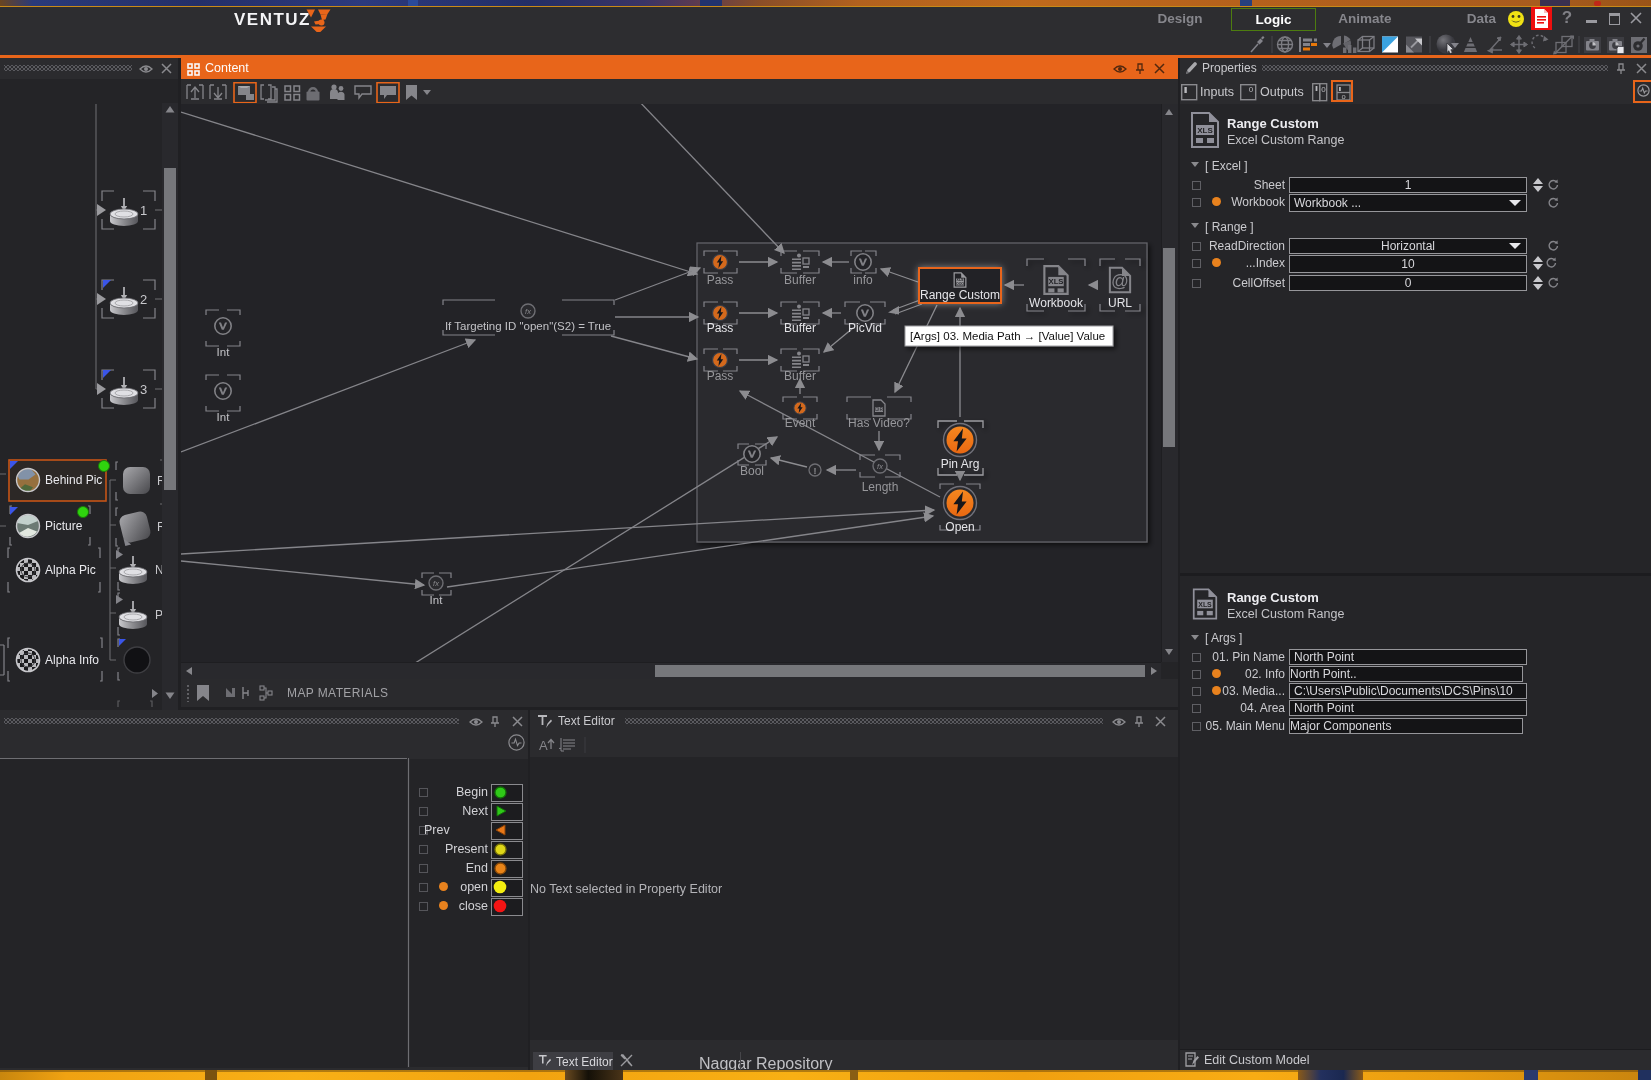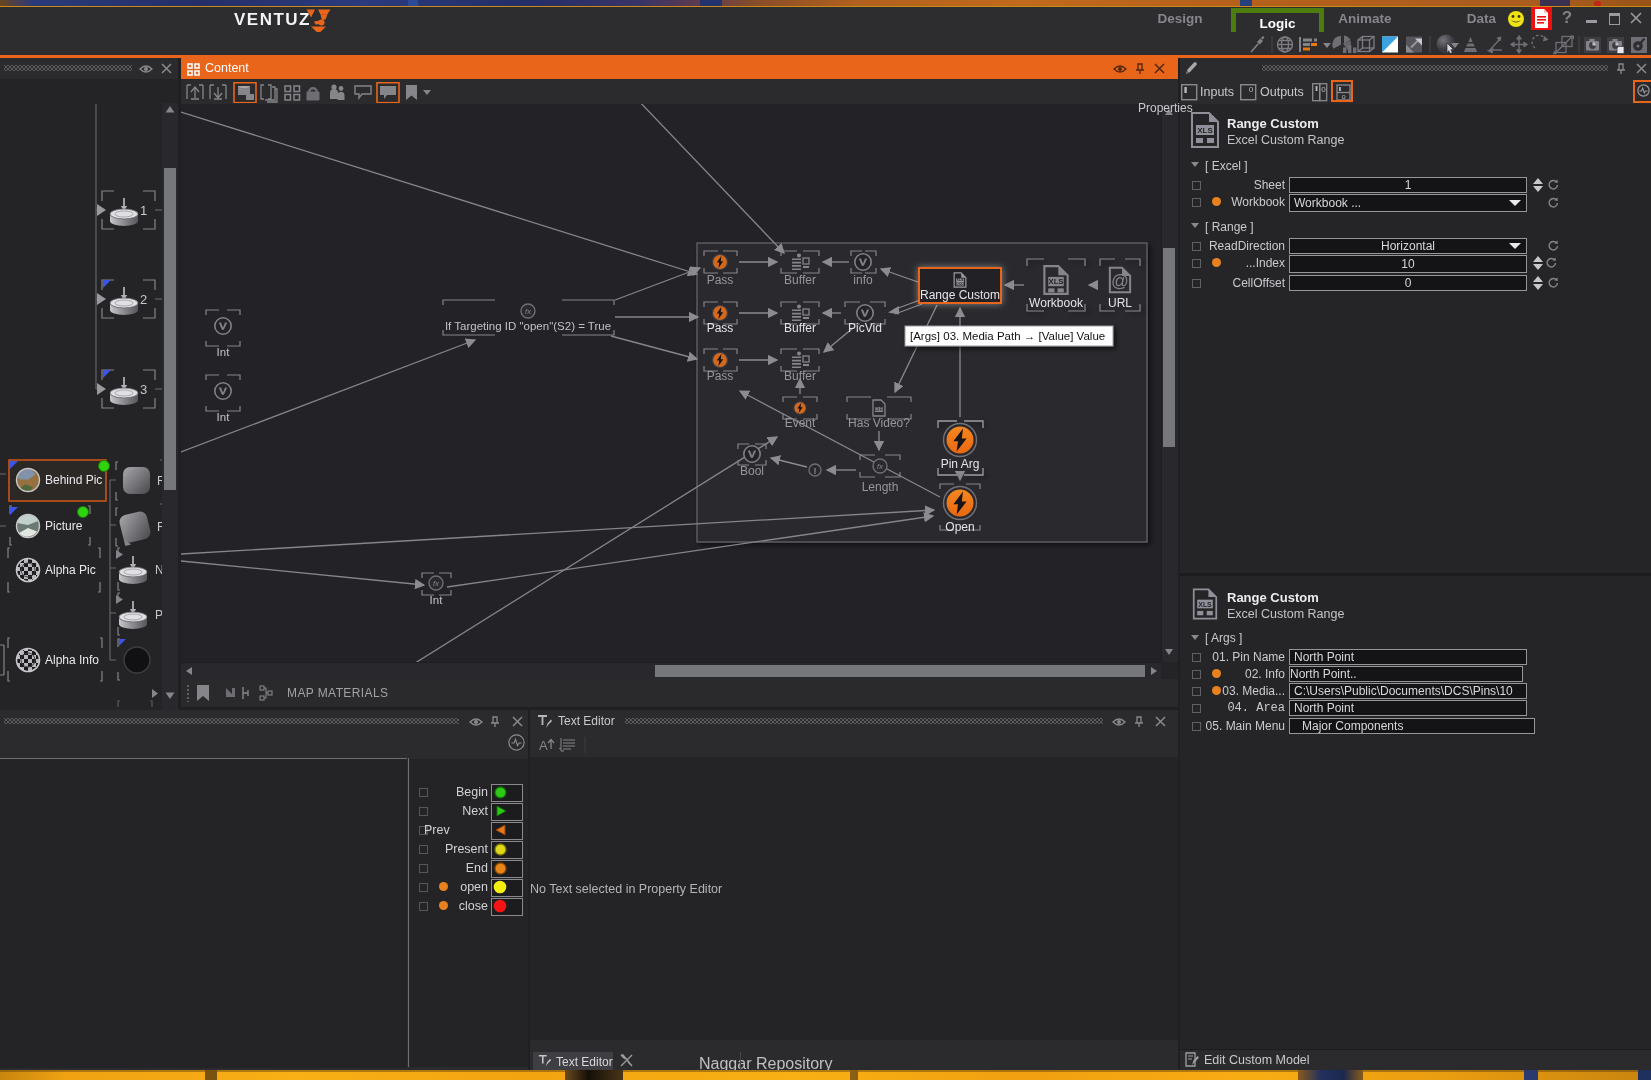--- a/index.html
+++ b/index.html
@@ -34,21 +34,21 @@
 <div class="a" style="left:234px;top:9px;height:21px;color:#f4f4f6;font-size:17px;font-weight:bold;letter-spacing:1.5px;line-height:21px;">VENTUZ</div>
 <svg class="a" style="left:306px;top:9px;" width="25" height="25" viewBox="0 0 25 25">
   <path d="M0.5 0.5 L9 0.5 L5 8.5 Z" fill="#e8651a"></path>
   <path d="M12 0.5 L24.5 0.5 L21.5 5 L14.5 5.5 Z" fill="#e8651a"></path>
   <path d="M14.5 5.5 L21.5 5 L19.5 10.5 L16 11 Z" fill="#e8651a"></path>
   <path d="M8 12.5 L14 11.5 L16 15 L9.5 15.5 Z" fill="#e8651a"></path>
   <circle cx="15.5" cy="13.5" r="3" fill="#e8651a"></circle>
   <path d="M5 17.5 L20 17.5 L12.5 24.8 Z" fill="#e8651a"></path>
 </svg>
 <div class="a" style="left:1140px;top:11px;width:80px;text-align:center;color:#86868c;font-size:13.5px;font-weight:bold;">Design</div>
-<div class="a" style="left:1231px;top:8px;width:83px;height:21px;border:5px solid #4d7c0f;color:#fff;font-size:13.5px;font-weight:bold;text-align:center;line-height:21px;">Logic</div>
+<div class="a" style="left:1231px;top:8px;width:83px;height:21px;border:1px solid #4d7c0f;color:#fff;font-size:13.5px;font-weight:bold;text-align:center;line-height:21px;">Logic</div>
 <div class="a" style="left:1325px;top:11px;width:80px;text-align:center;color:#86868c;font-size:13.5px;font-weight:bold;">Animate</div>
 <div class="a" style="left:1416px;top:11px;width:80px;text-align:right;color:#86868c;font-size:13.5px;font-weight:bold;">Data</div>
 <svg class="a" style="left:1507px;top:10px;" width="18" height="18" viewBox="0 0 18 18">
   <circle cx="9" cy="9" r="8" fill="#f0e214"></circle>
   <circle cx="6" cy="6.5" r="1.4" fill="#3a3a20"></circle>
     <circle cx="12" cy="6.5" r="1.4" fill="#3a3a20"></circle>
   <path d="M4 10 Q9 15 14 10 Q9 13.5 4 10Z" fill="#3a3a20"></path>
 </svg>
 <div class="a" style="left:1531px;top:7px;width:21px;height:23px;background:#ee0f0f;"></div>
 <svg class="a" style="left:1534px;top:9px;" width="15" height="19" viewBox="0 0 15 19">
@@ -623,21 +623,21 @@
   </g>
 </svg>
 <div class="a" style="left:287px;top:686px;color:#a2a2a6;font-size:12px;letter-spacing:0.4px;">MAP MATERIALS</div>
 
 <div class="a" style="left:1180px;top:58px;width:471px;height:1012px;background:#252528;"></div>
 <div class="a hdr" style="left:1180px;top:58px;width:471px;height:21px;"></div>
 <svg class="a" style="left:1184px;top:60px;" width="14" height="16" viewBox="0 0 14 16">
     <path d="M2 14 L3.5 9.5 L10 2.5 Q11 1.5 12 2.5 L12.5 3 Q13.5 4 12.5 5 L6 12 Z" fill="#a8a8ac"></path>
     <path d="M2 14 l3.4 -1.1 l-2.3 -2.3 z" fill="#68686c"></path>
   </svg>
-<div class="a hdrtxt" style="left:1138px;top:61px;margin-top:40px;">Properties</div>
+<div class="a hdrtxt" style="left:1202px;top:61px;">Properties</div>
 <div class="a dots" style="left:1262px;top:65px;width:346px;"></div>
 <svg class="a" style="left:1616px;top:63px;" width="10" height="12" viewBox="0 0 10 12">
     <path d="M3 1 L7 1 L7 7 L3 7 Z M1 7 L9 7 M5 7 L5 11" stroke="#8a8a8e" stroke-width="1.3" fill="none"></path>
   </svg>
 <svg class="a" style="left:1636px;top:63px;" width="11" height="11" viewBox="0 0 11 11">
     <path d="M1 1 L10 10 M10 1 L1 10" stroke="#8a8a8e" stroke-width="1.5"></path>
   </svg>
 <div class="a hdr" style="left:1180px;top:79px;width:471px;height:25px;"></div>
 <svg class="a" style="left:1181px;top:83px;" width="175" height="21" viewBox="0 0 175 21">
   <rect x="0.7" y="1.7" width="15" height="15" fill="none" stroke="#8a8a8e" stroke-width="1.4"></rect>
@@ -757,25 +757,25 @@
   <div class="pbox" style="left:1289px;top:649px;width:232px;padding-left:4px;">North Point</div>
   <div class="chk" style="left:1192px;top:670px;"></div>
   <div class="odot" style="left:1212px;top:669px;"></div>
   <div class="plabel" style="left:1190px;top:667px;">02. Info</div>
   <div class="pbox" style="left:1289px;top:666px;width:232px;padding-left:0;">North  Point..</div>
   <div class="chk" style="left:1192px;top:687px;"></div>
   <div class="odot" style="left:1212px;top:686px;"></div>
   <div class="plabel" style="left:1190px;top:684px;">03. Media...</div>
   <div class="pbox" style="left:1289px;top:683px;width:232px;padding-left:4px;">C:\Users\Public\Documents\DCS\Pins\10</div>
   <div class="chk" style="left:1192px;top:704px;"></div>
-  <div class="plabel" style="left:1190px;top:701px;font-family:Liberation Mono, monospace;">04. Area</div>
+  <div class="plabel" style="left:1190px;top:701px;">04. Area</div>
   <div class="pbox" style="left:1289px;top:700px;width:232px;padding-left:4px;">North Point</div>
   <div class="chk" style="left:1192px;top:722px;"></div>
   <div class="plabel" style="left:1190px;top:719px;">05. Main Menu</div>
-  <div class="pbox" style="left:1289px;top:718px;width:232px;padding-left:12px;">Major Components</div>
+  <div class="pbox" style="left:1289px;top:718px;width:232px;padding-left:0;">Major Components</div>
   <div class="a hdr" style="left:1180px;top:1049px;width:471px;height:21px;border-top:1px solid #1c1c1f;"></div>
   <svg class="a" style="left:1185px;top:1052px;" width="14" height="15" viewBox="0 0 14 15">
       <path d="M1 1 h9 v13 h-9 z" fill="none" stroke="#a0a0a4" stroke-width="1.3"></path>
       <path d="M3 4 h5 M3 7 h4" stroke="#a0a0a4" stroke-width="1"></path>
       <path d="M7 13 L8.5 8.5 L12.5 4 L14 5.5 L10 10 Z" fill="#a0a0a4"></path>
     </svg>
   <div class="a" style="left:1204px;top:1053px;color:#c9c9cd;font-size:12.5px;">Edit Custom Model</div>
 </div>
 
 <div class="a" style="left:0;top:710px;width:528px;height:360px;background:#2b2b2e;"></div>

